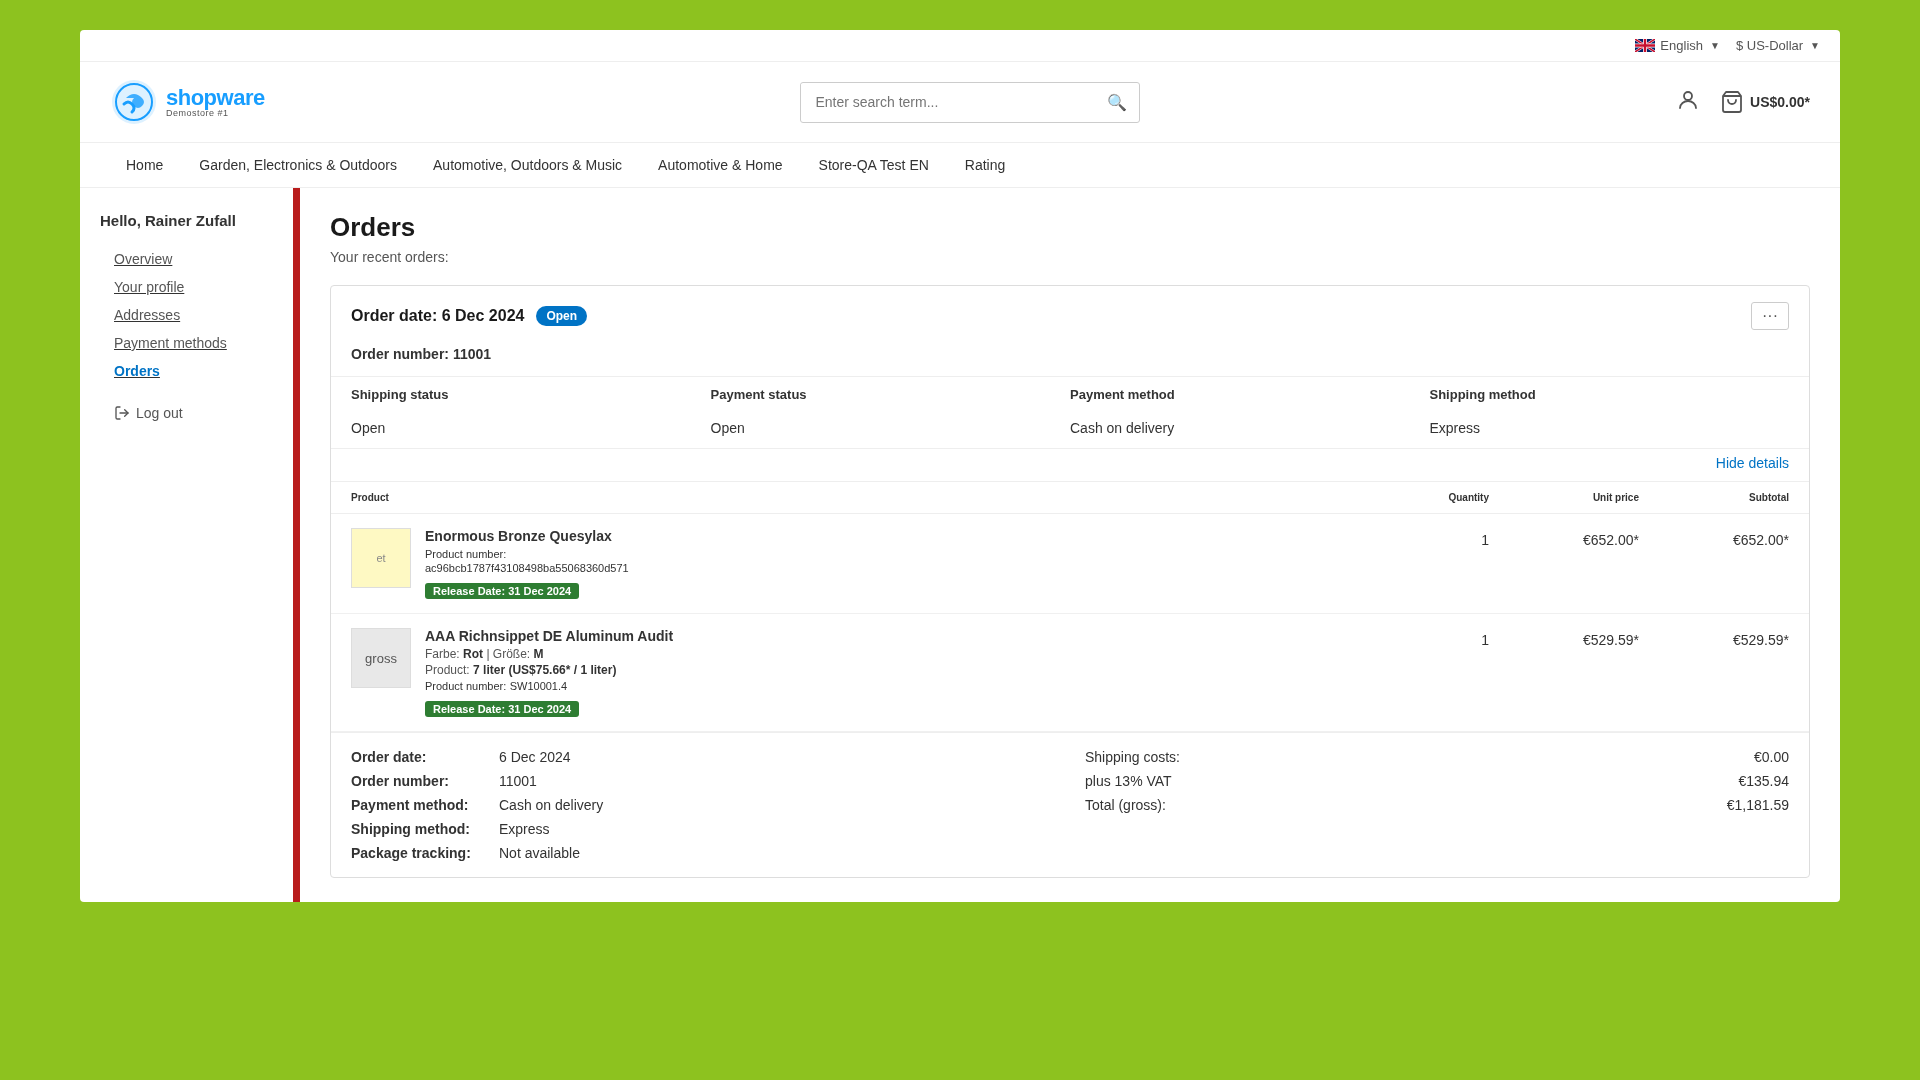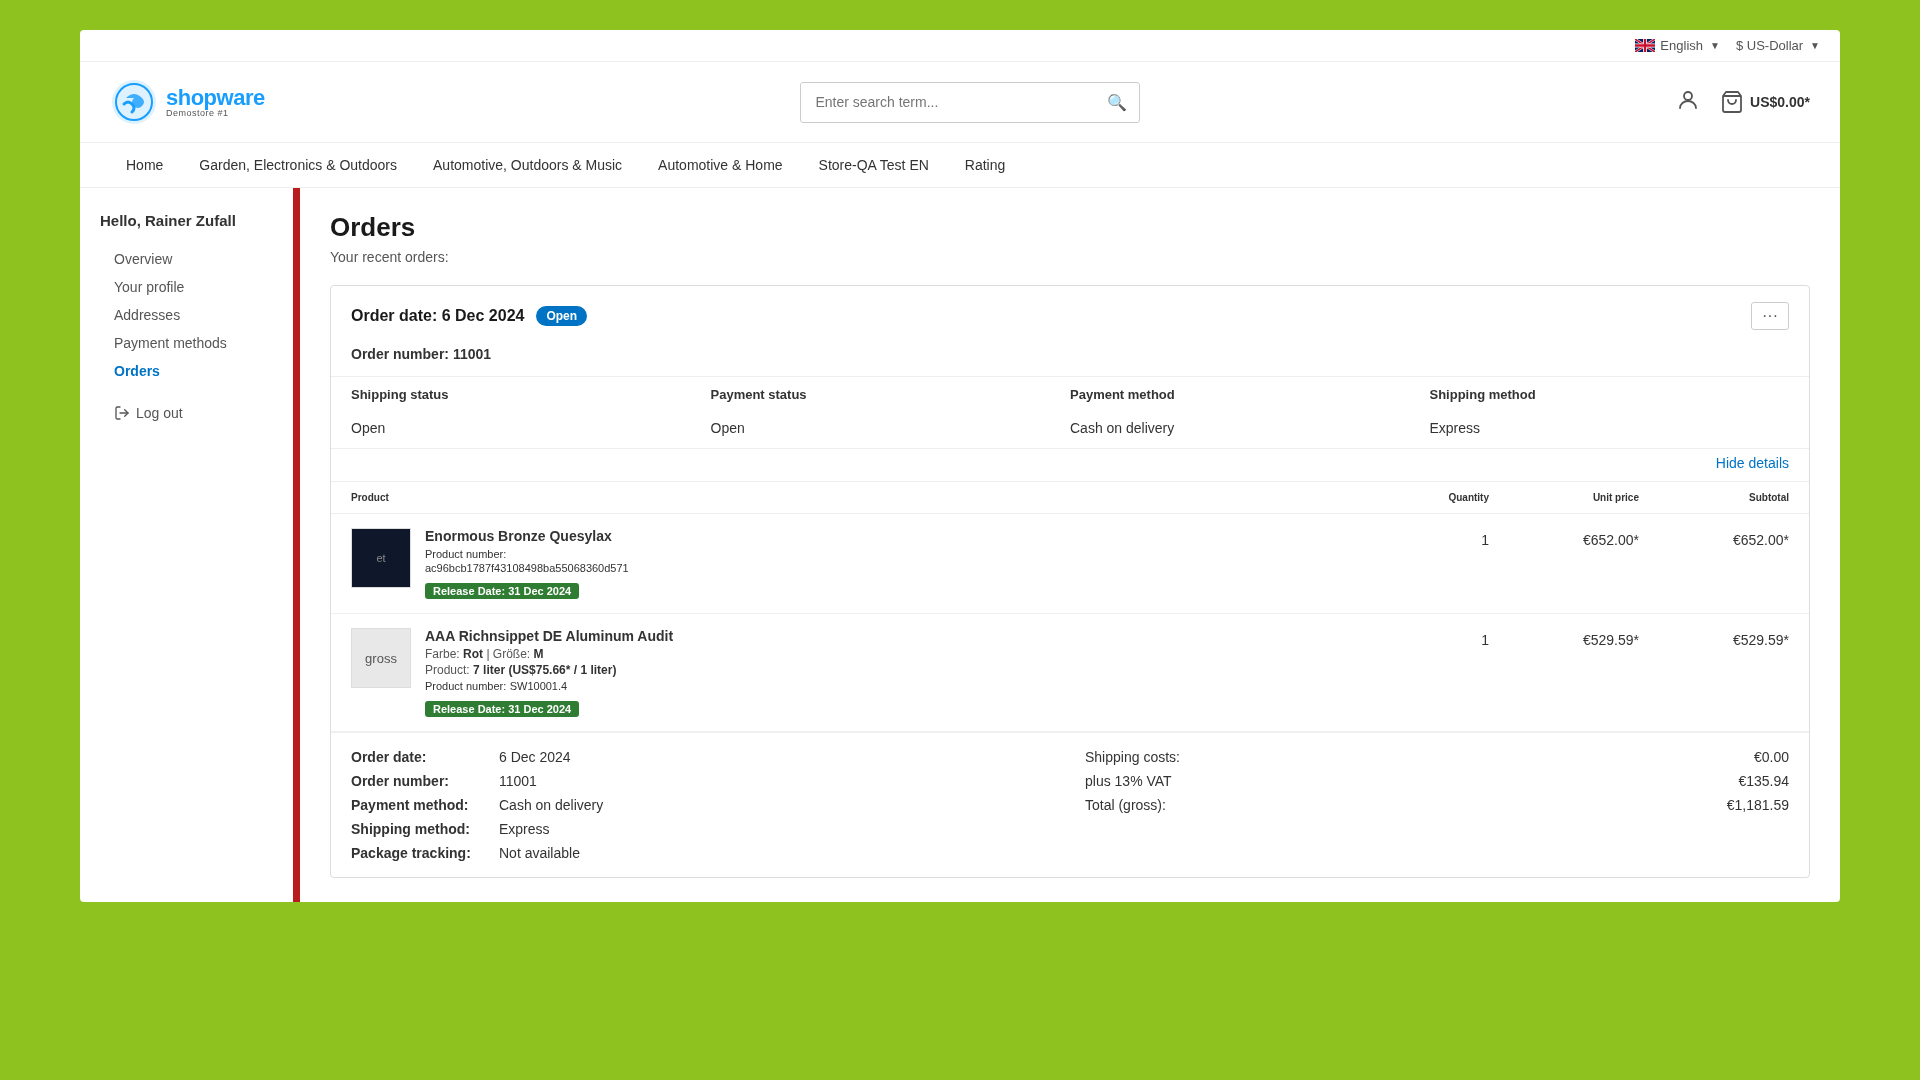--- a/index.html
+++ b/index.html
@@ -125,20 +125,21 @@
       font-weight: 700;
       font-size: 15px;
       color: #333;
       margin-bottom: 16px;
     }
     .sidebar-menu {
       list-style: none;
     }
     .sidebar-menu li {
       padding: 6px 0 6px 14px;
+      text-decoration: underline;
     }
     .sidebar-menu a {
       text-decoration: none;
       color: #555;
       font-size: 14px;
     }
     .sidebar-menu .active a {
       color: #0073c5;
       font-weight: 600;
     }
@@ -288,21 +289,21 @@
     .product-thumb {
       width: 60px;
       height: 60px;
       border: 1px solid #ddd;
       display: flex;
       align-items: center;
       justify-content: center;
       font-size: 11px;
       color: #888;
       flex-shrink: 0;
-      background: #0f172a;
+      background: #fef9c3;
     }
     .product-thumb.grey-bg {
       background: #e8e8e8;
       color: #555;
       font-size: 13px;
     }
     .product-details {
       flex: 1;
     }
     .product-name {

